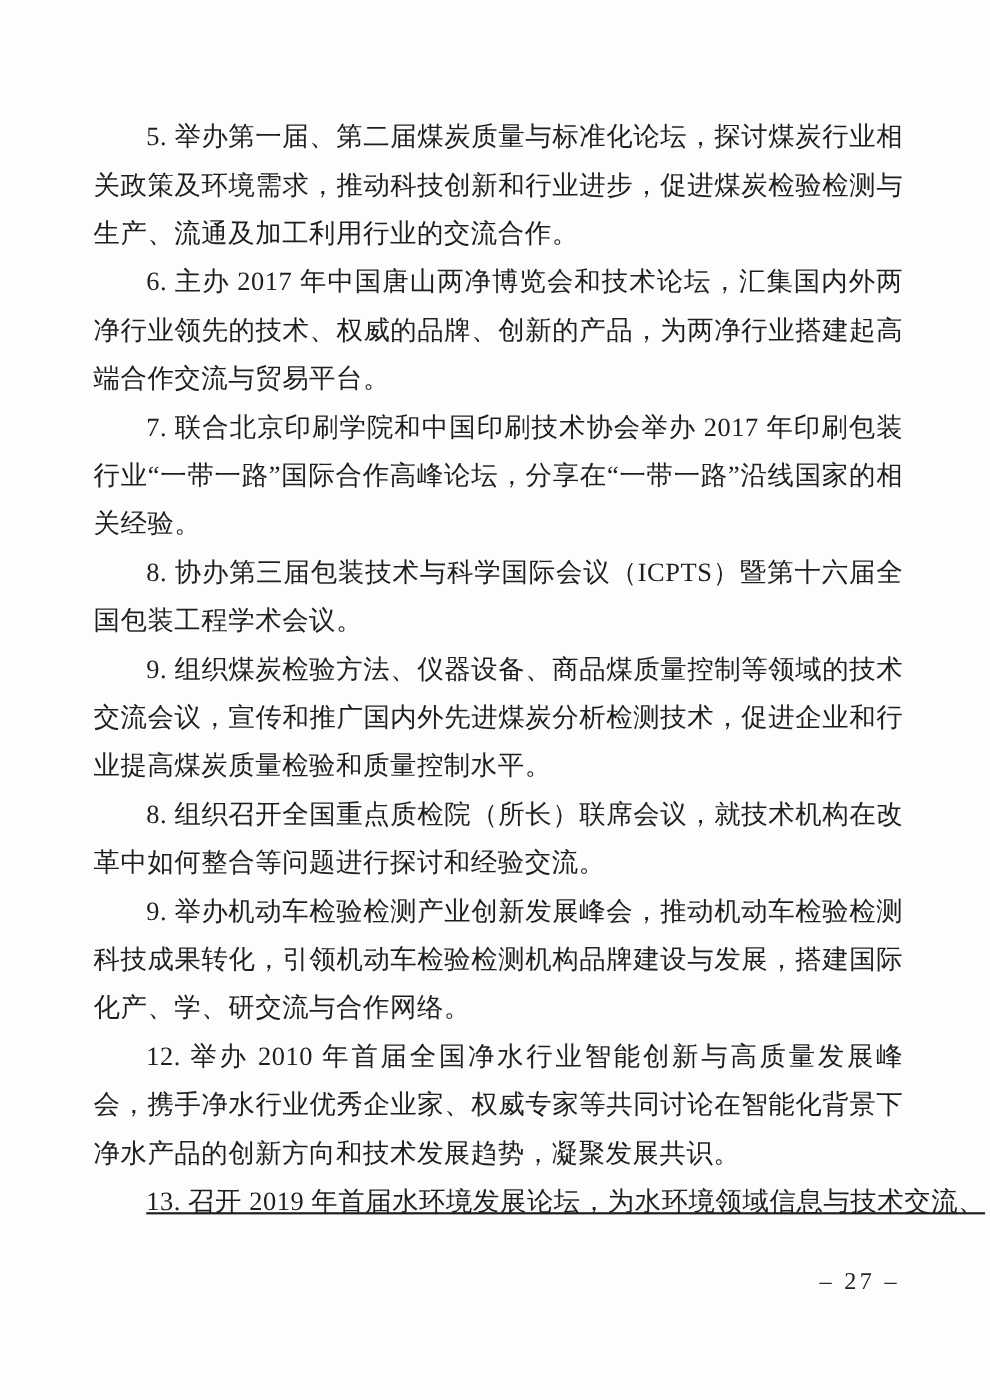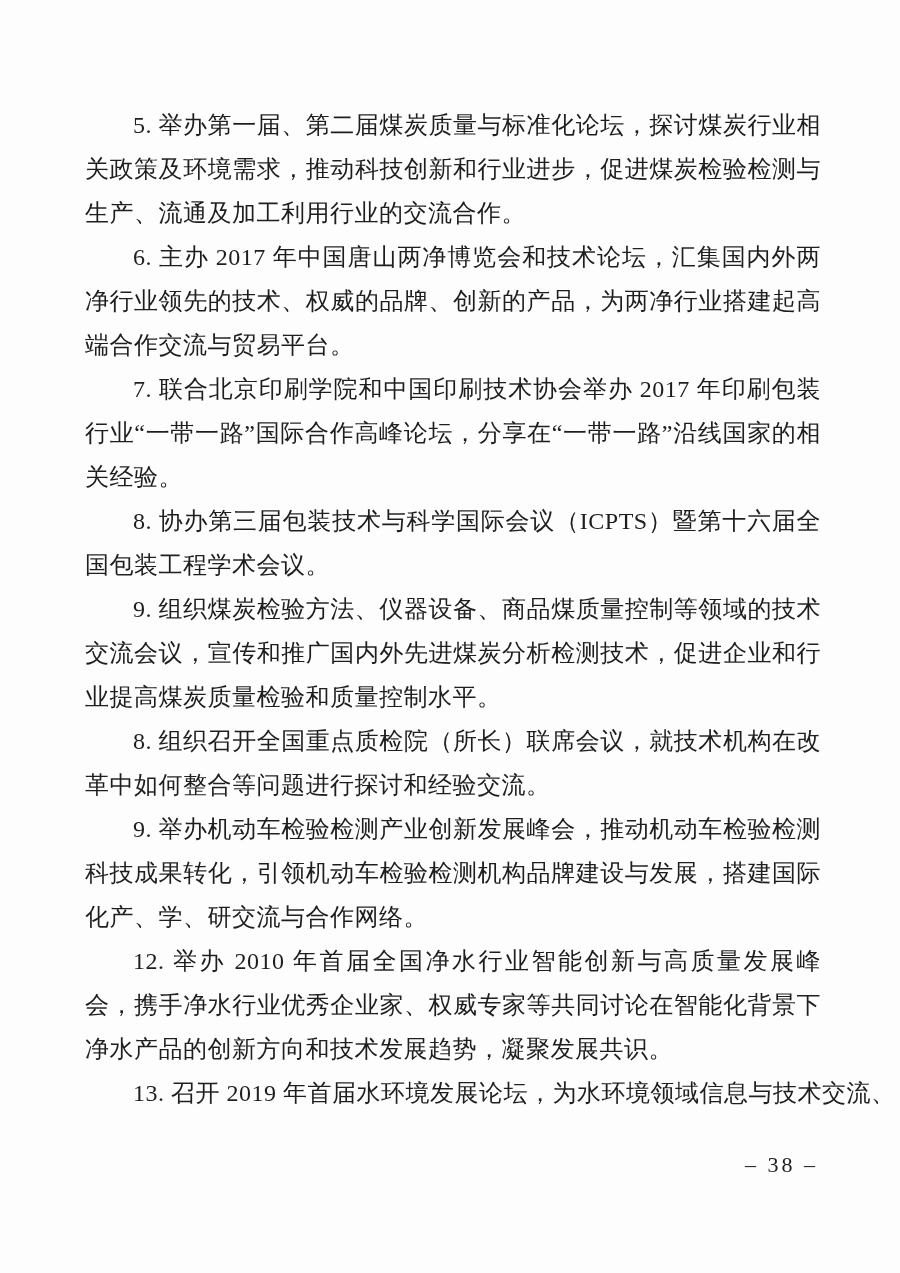--- a/index.html
+++ b/index.html
@@ -27,20 +27,21 @@
     text-align-last: left;
     letter-spacing: 0.5px;
   }
   .para {
     margin: 0;
     padding: 0;
     text-indent: 2em;
   }
   .para-last {
     white-space: nowrap; 
+    text-decoration: underline;
   }
   .page-number {
     position: absolute;
     top: 1152px;
     right: 82px;
     font-size: 22px;
     letter-spacing: 3px;
     color: #222222;
     font-family: "Liberation Serif", "DejaVu Serif", serif;
   }
@@ -53,14 +54,14 @@
     <p class="para">5. 举办第一届、第二届煤炭质量与标准化论坛，探讨煤炭行业相关政策及环境需求，推动科技创新和行业进步，促进煤炭检验检测与生产、流通及加工利用行业的交流合作。</p>
     <p class="para">6. 主办 2017 年中国唐山两净博览会和技术论坛，汇集国内外两净行业领先的技术、权威的品牌、创新的产品，为两净行业搭建起高端合作交流与贸易平台。</p>
     <p class="para">7. 联合北京印刷学院和中国印刷技术协会举办 2017 年印刷包装行业“一带一路”国际合作高峰论坛，分享在“一带一路”沿线国家的相关经验。</p>
     <p class="para">8. 协办第三届包装技术与科学国际会议（ICPTS）暨第十六届全国包装工程学术会议。</p>
     <p class="para">9. 组织煤炭检验方法、仪器设备、商品煤质量控制等领域的技术交流会议，宣传和推广国内外先进煤炭分析检测技术，促进企业和行业提高煤炭质量检验和质量控制水平。</p>
     <p class="para">8. 组织召开全国重点质检院（所长）联席会议，就技术机构在改革中如何整合等问题进行探讨和经验交流。</p>
     <p class="para">9. 举办机动车检验检测产业创新发展峰会，推动机动车检验检测科技成果转化，引领机动车检验检测机构品牌建设与发展，搭建国际化产、学、研交流与合作网络。</p>
     <p class="para">12. 举办 2010 年首届全国净水行业智能创新与高质量发展峰会，携手净水行业优秀企业家、权威专家等共同讨论在智能化背景下净水产品的创新方向和技术发展趋势，凝聚发展共识。</p>
     <p class="para para-last">13. 召开 2019 年首届水环境发展论坛，为水环境领域信息与技术交流、</p>
   </div>
-  <div class="page-number">– 38 –</div>
+  <div class="page-number">– 27 –</div>
 </div>
 
 </body></html>

